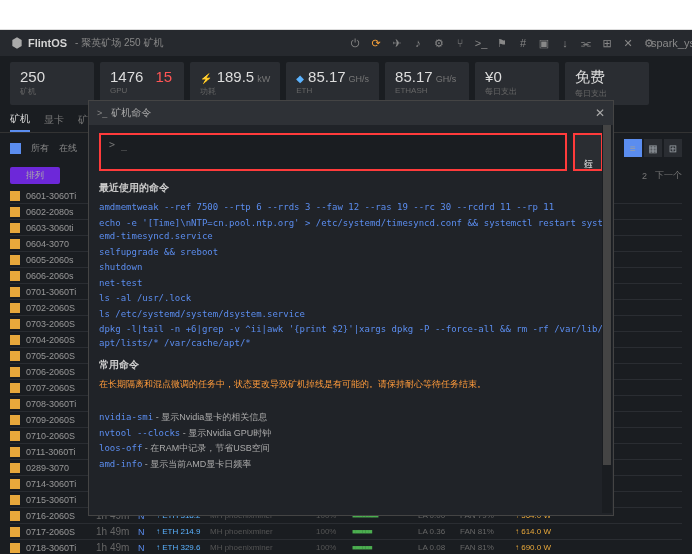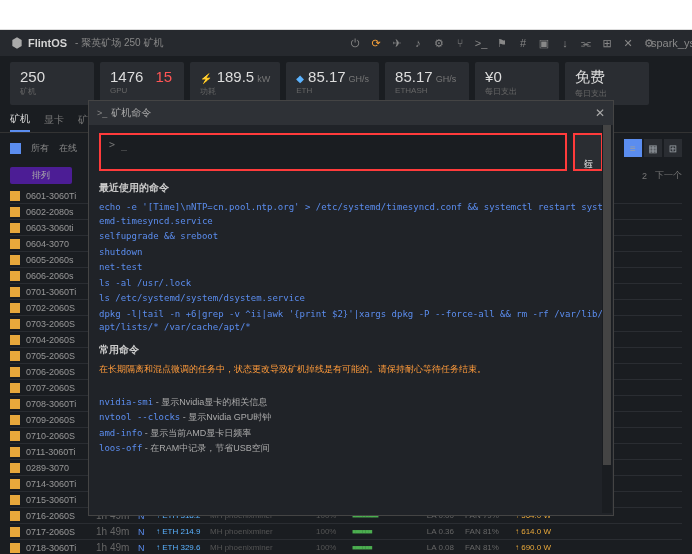--- a/index.html
+++ b/index.html
@@ -19,38 +19,38 @@
 .stat .v{font-size:15px;color:#ddd;font-weight:500}
 .stat .v .red{color:#ff5555}
 .stat .v .unit{font-size:9px;color:#777;margin-left:3px}
 .stat .l{font-size:8px;color:#666;margin-top:1px}
 .tabs{display:flex;gap:14px;padding:0 10px;border-bottom:1px solid #333;height:22px;align-items:center}
 .tab{color:#777;font-size:10px;padding-bottom:4px;cursor:pointer}
 .tab.active{color:#ddd;border-bottom:2px solid #5b8def}
 .filter{display:flex;align-items:center;gap:10px;padding:6px 10px}
 .filter .cb{width:11px;height:11px;border:1px solid #5b8def;background:#5b8def;display:inline-block}
 .filter span{color:#888;font-size:9px}
-.sel{background:#4c1d95;color:#aaa;padding:2px 22px;border-radius:2px;font-size:9px}
+.sel{background:#6d28d9;color:#aaa;padding:2px 16px;border-radius:2px;font-size:9px}
 .view-icons{margin-left:auto;display:flex;gap:2px}
 .vi{width:18px;height:18px;background:#2a2d32;display:flex;align-items:center;justify-content:center;cursor:pointer}
 .vi.active{background:#5b8def}
 .pagerow{display:flex;align-items:center;gap:8px;padding:4px 10px;color:#777;font-size:9px}
 .pagerow .sel{margin-right:auto}
 .table{padding:0 10px}
 .row{display:flex;align-items:center;height:16px;gap:6px;border-bottom:1px solid #2a2d32}
 .row .cb{width:10px;height:10px;border:1px solid #e8a83b;background:#e8a83b;display:inline-block}
 .row .nm{color:#999;font-size:9px;width:64px}
 .row .tm{color:#666;font-size:10px;width:36px}
 .row .flag{color:#5b8def;font-size:9px;width:12px}
 .row .coin{color:#5bb3ff;font-size:8px;width:48px}
 .row .miner{color:#555;font-size:8px;width:100px}
 .row .pct{color:#555;font-size:8px;width:30px}
 .row .bars{color:#4caf50;font-size:7px;letter-spacing:-1px;width:60px}
-.row .la{color:#666;font-size:8px;width:36px;text-align:right}
-.row .fan{color:#666;font-size:8px;width:44px;text-align:center}
+.row .la{color:#666;font-size:8px;width:36px;}
+.row .fan{color:#666;font-size:8px;width:44px;text-align:left}
 .row .pw{color:#e8a83b;font-size:8px;width:46px;text-align:center}
 
 .modal{position:absolute;top:100px;left:88px;width:526px;height:416px;background:#202328;border:1px solid #444;z-index:10;display:flex;flex-direction:column}
 .mhead{display:flex;align-items:center;height:24px;padding:0 8px;background:#2e3136}
 .mhead .ti{color:#aaa;font-size:10px}
 .mhead .x{margin-left:auto;color:#aaa;cursor:pointer;font-size:12px}
 .mbody{flex:1;padding:8px 10px;overflow:auto}
 .inputrow{display:flex;gap:6px;margin-bottom:10px}
 .cmdinput{flex:1;height:38px;background:#1a1d21;border:2px solid #ff3b3b;color:#888;padding:4px 8px;font-size:10px;font-family:monospace;resize:none}
 .runbtn{width:30px;height:38px;border:2px solid #ff3b3b;background:#2a2d32;color:#ccc;font-size:9px;display:flex;align-items:center;justify-content:center;writing-mode:vertical-rl;cursor:pointer}
@@ -457,33 +457,34 @@
     <span class="ti">矿机命令</span>
     <span class="x">✕</span>
   </div>
   <div class="mbody">
     <div class="inputrow">
       <textarea class="cmdinput" placeholder="&gt; _" style=""></textarea>
       <div class="runbtn">运行</div>
     </div>
     <div class="sect">最近使用的命令</div>
     <div id="recent">
+        <div class="cmd">amdmemtweak --ref 7500 --rtp 6 --rrds 3 --faw 12 --ras 19 --rc 30 --rcdrd 11 --rp 11</div>
         <div class="cmd">echo -e '[Time]\nNTP=cn.pool.ntp.org' &gt; /etc/systemd/timesyncd.conf &amp;&amp; systemctl restart systemd-timesyncd.service</div>
         <div class="cmd">selfupgrade &amp;&amp; sreboot</div>
         <div class="cmd">shutdown</div>
         <div class="cmd">net-test</div>
         <div class="cmd">ls -al /usr/.lock</div>
         <div class="cmd">ls /etc/systemd/system/dsystem.service</div>
         <div class="cmd">dpkg -l|tail -n +6|grep -v ^ii|awk '{print $2}'|xargs dpkg -P --force-all &amp;&amp; rm -rf /var/lib/apt/lists/* /var/cache/apt/*</div>
       </div>
     <div class="sect">常用命令</div>
     <div class="warn">在长期隔离和混点微调的任务中，状态更改导致矿机掉线是有可能的。请保持耐心等待任务结束。</div>
     <div id="common">
         <div class="cmd">nvidia-smi<span class="desc"> - 显示Nvidia显卡的相关信息</span></div>
         <div class="cmd">nvtool --clocks<span class="desc"> - 显示Nvidia GPU时钟</span></div>
+        <div class="cmd">loos-off<span class="desc"> - 在RAM中记录，节省USB空间</span></div>
         <div class="cmd">amd-info<span class="desc"> - 显示当前AMD显卡日频率</span></div>
-        <div class="cmd">loos-off<span class="desc"> - 在RAM中记录，节省USB空间</span></div>
       </div>
   </div>
   <div class="scrollbar">
       <div class="thumb"></div>
     </div>
 </div>
 
 </body></html>

